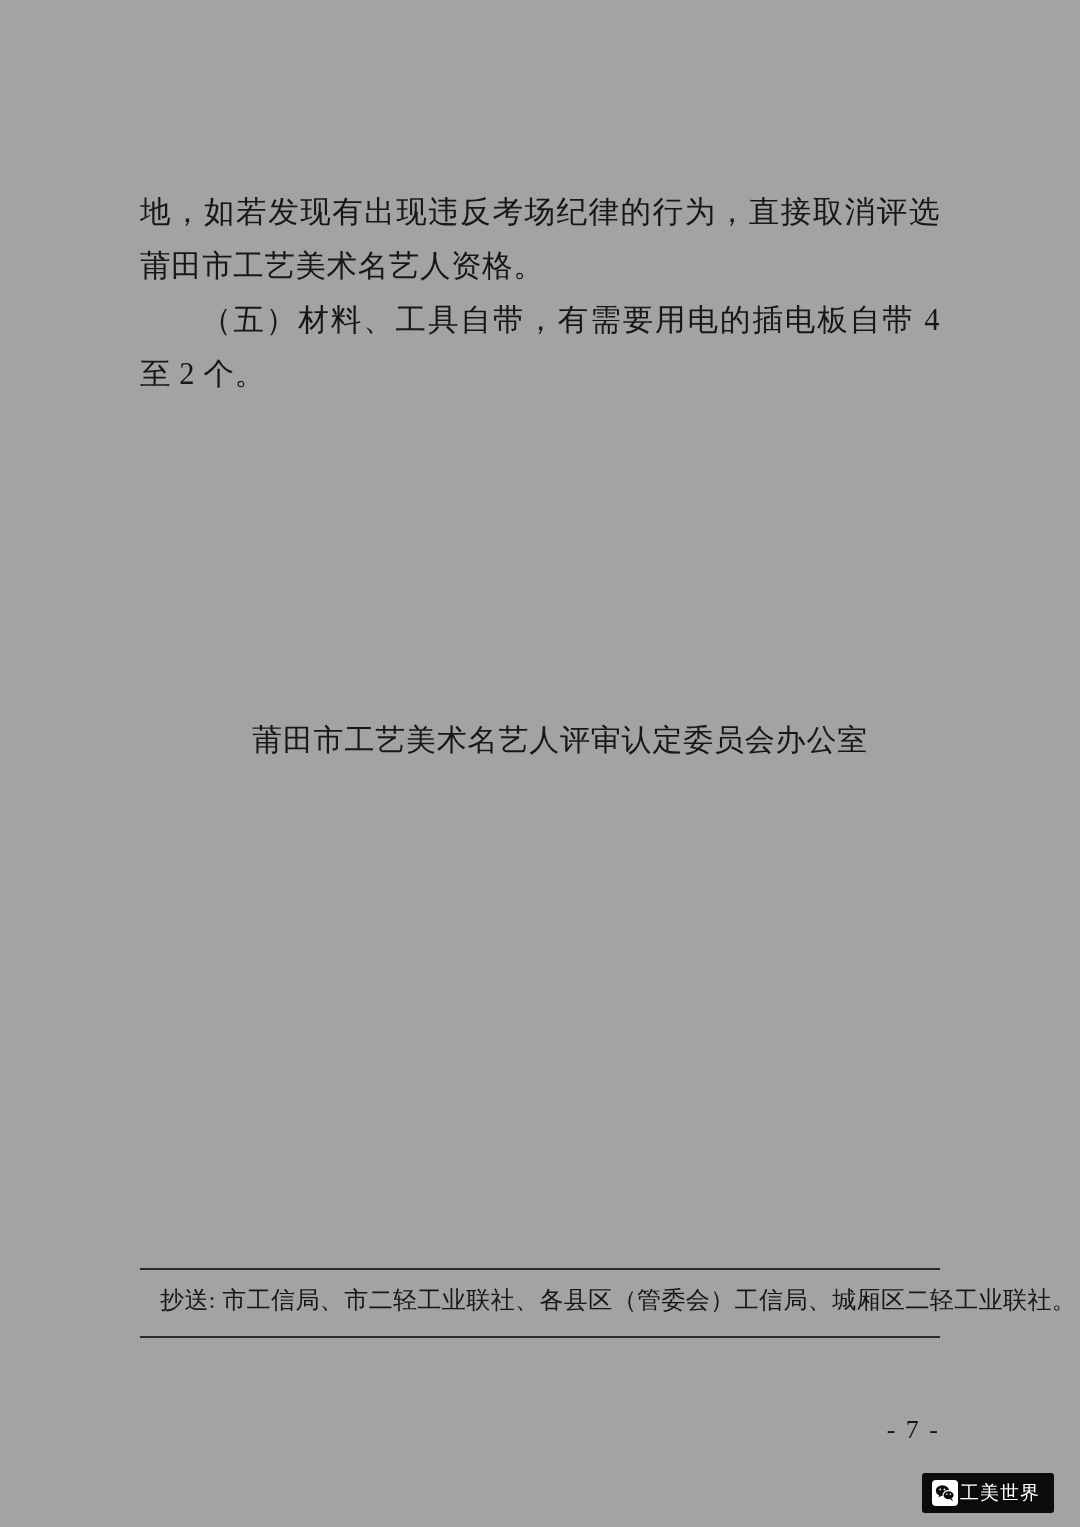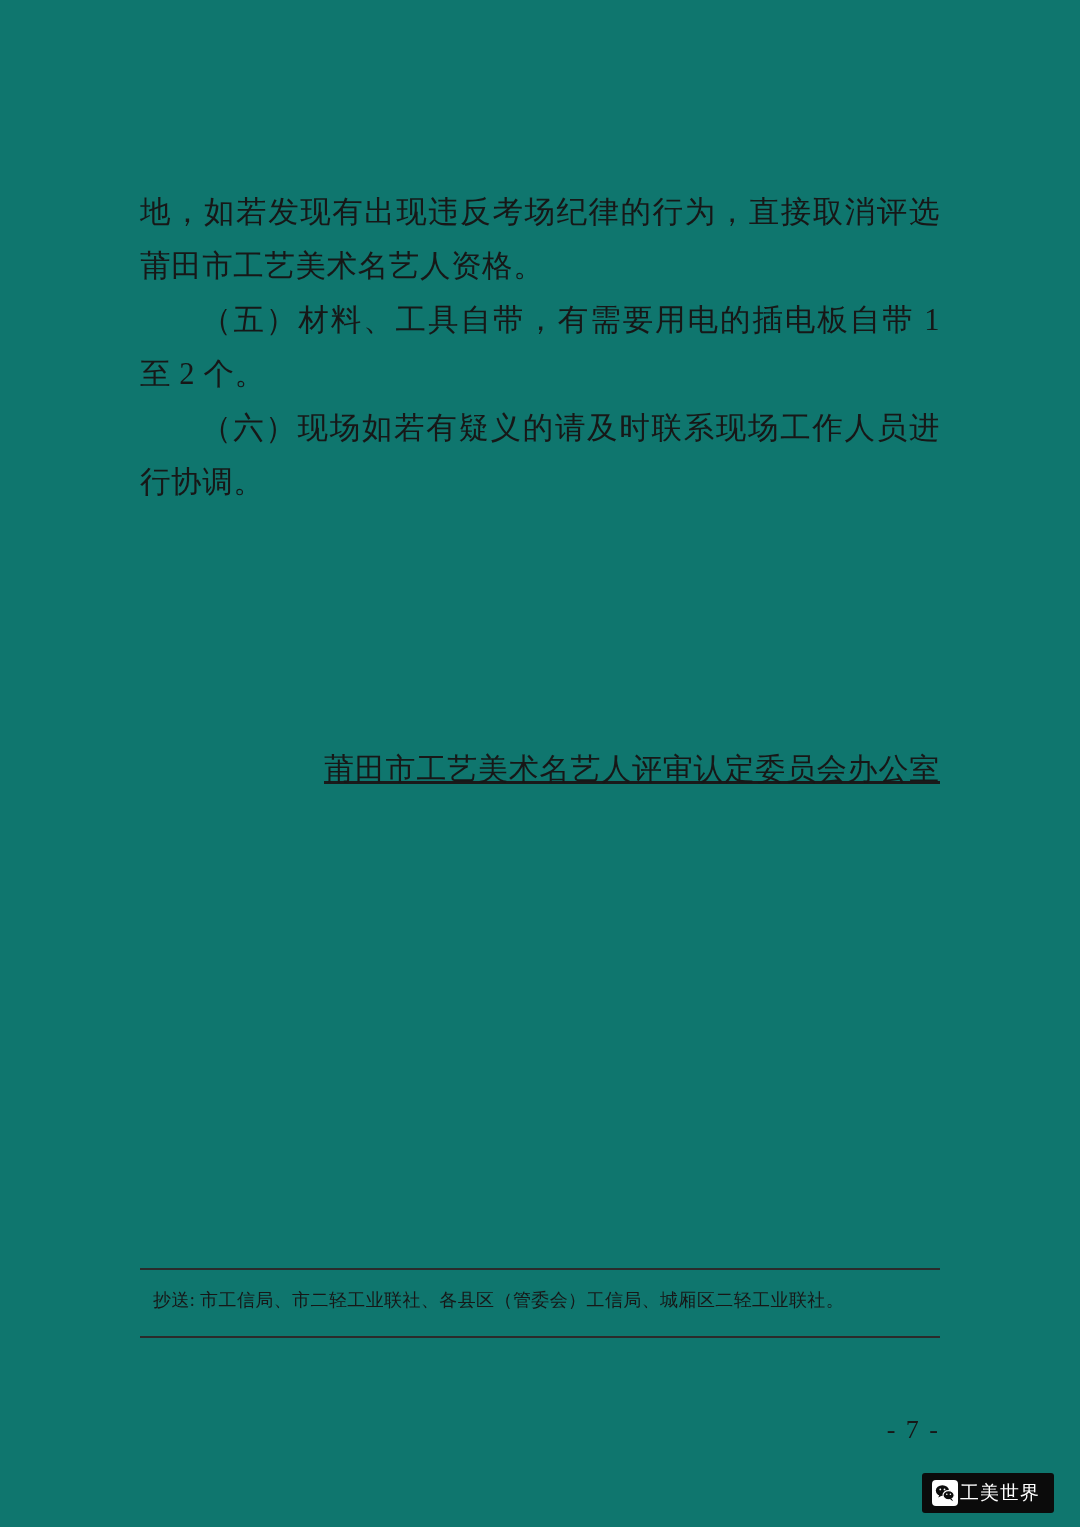--- a/index.html
+++ b/index.html
@@ -11,21 +11,21 @@
     width: 1080px;
     height: 1527px;
     position: relative;
     font-family: "Liberation Serif", "DejaVu Serif", serif;
     color: #1a1a1a;
     overflow: hidden;
   }
   .page {
     position: absolute;
     inset: 0;
-    background: #0f766e;
+    background: #a3a3a3;
   }
   .doc-body {
     position: absolute;
     left: 140px;
     top: 185px;
     width: 800px;
   }
   .para {
     font-size: 30.5px;
     line-height: 54px;
@@ -34,24 +34,23 @@
     text-justify: inter-ideograph;
     margin: 0 0 0 0;
     color: #171717;
   }
   .para.indent {
     text-indent: 61px;
   }
   .signature {
     position: absolute;
     left: 140px;
-    top: 743px;
+    top: 714px;
     width: 800px;
-    text-align: right;
-    text-decoration: underline;
+    text-align: center;
   }
   .sig-line {
     font-size: 30px;
     line-height: 52px;
     letter-spacing: 0.8px;
     color: #171717;
   }
   .sig-line.org {
     text-indent: 0;
     padding-left: 40px;
@@ -64,24 +63,24 @@
   }
   .footer-rule {
     position: absolute;
     left: 140px;
     top: 1268px;
     width: 800px;
     border-top: 2px solid #2b2b2b;
   }
   .footer-note {
     position: absolute;
-    left: 153px;
+    left: 160px;
     top: 1283px;
     width: 790px;
-    font-size: 18px;
+    font-size: 24px;
     line-height: 34px;
     letter-spacing: 0.4px;
     color: #171717;
     white-space: nowrap;
   }
   .footer-rule-2 {
     position: absolute;
     left: 140px;
     top: 1336px;
     width: 800px;
@@ -124,22 +123,21 @@
     color: #ffffff;
   }
 </style>
 </head>
 <body>
 
 <div class="page">
 
   <div class="doc-body">
     <p class="para">地，如若发现有出现违反考场纪律的行为，直接取消评选莆田市工艺美术名艺人资格。</p>
-    <p class="para indent">（五）材料、工具自带，有需要用电的插电板自带 1 至 2 个。</p>
-    <p class="para indent">（六）现场如若有疑义的请及时联系现场工作人员进行协调。</p>
+    <p class="para indent">（五）材料、工具自带，有需要用电的插电板自带 4 至 2 个。</p>
   </div>
 
   <div class="signature">
     <div class="sig-line org">莆田市工艺美术名艺人评审认定委员会办公室</div>
   </div>
 
   <div class="footer-rule"></div>
   <div class="footer-note">抄送: 市工信局、市二轻工业联社、各县区（管委会）工信局、城厢区二轻工业联社。</div>
   <div class="footer-rule-2"></div>
 

